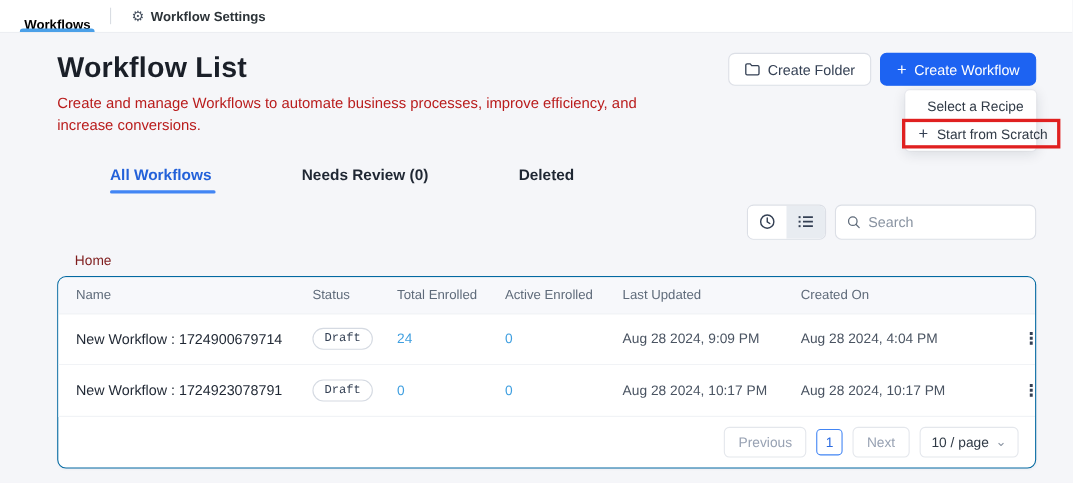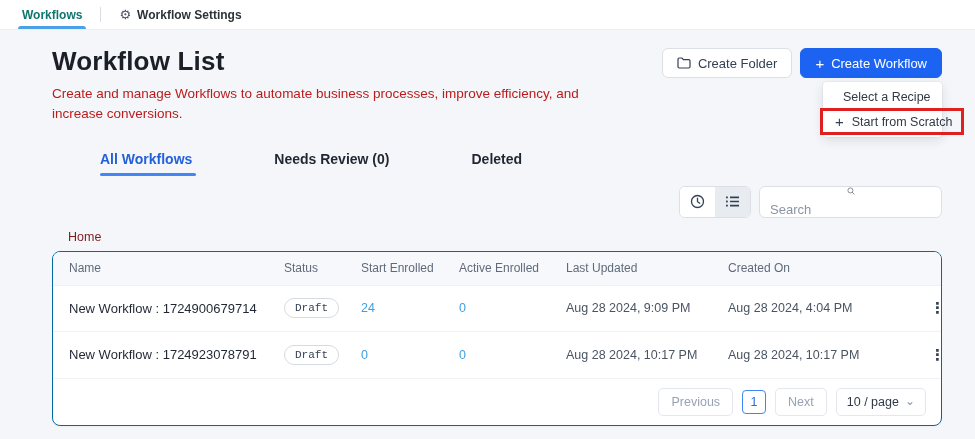--- a/index.html
+++ b/index.html
@@ -14,21 +14,21 @@
   
   .topnav {
     height: 30px; background: #fff; border-bottom: 1px solid #eceef2;
     display: flex; align-items: stretch; padding-left: 10px;
   }
   .topnav-item {
     display: flex; align-items: center; gap: 6px;
     padding: 0 12px; font-size: 12px; font-weight: 600; color: #2c3338;
     position: relative; cursor: pointer;
   }
-  .topnav-item.active { color: #0f766e; }
+  .topnav-item.active { color: #000000; align-items: flex-end; }
   .topnav-item.active::after {
     content: ""; position: absolute; left: 8px; right: 8px; bottom: 0;
     height: 3px; background: #4ba0e8; border-radius: 3px 3px 0 0;
   }
   .topnav-sep { width: 1px; background: #d9dde3; margin: 7px 6px; }
   .gear-glyph { font-size: 13px; color: #4a5462; line-height: 1; }
 
   
   .content { padding: 16px 33px 0 52px; }
 
@@ -73,21 +73,21 @@
 
   
   .toolbar { display: flex; justify-content: flex-end; align-items: center; gap: 8px; margin-top: 10px; }
   .view-toggle {
     display: flex; border: 1px solid #dcdfe6; border-radius: 6px; overflow: hidden; background: #fff; height: 32px;
   }
   .view-toggle-btn { width: 35px; display: flex; align-items: center; justify-content: center; cursor: pointer; background: #fff; }
   .view-toggle-btn.selected { background: #e8ecf1; }
   .search-box {
     display: flex; align-items: center; gap: 7px; width: 183px; height: 32px;
-    background: #fff; border: 1px solid #dcdfe6; border-radius: 6px; padding: 0 10px; flex-direction: column;
+    background: #fff; border: 1px solid #dcdfe6; border-radius: 6px; padding: 0 10px;
   }
   .search-box input {
     border: none; outline: none; width: 100%; font-size: 13px; color: #303a46; background: transparent;
     font-family: "Liberation Sans", "DejaVu Sans", sans-serif;
   }
   .search-box input::placeholder { color: #8a94a2; }
   .filters-btn {
     display: flex; align-items: center; gap: 7px; height: 32px; padding: 0 13px;
     background: #fff; border: 1px solid #dcdfe6; border-radius: 6px;
     font-size: 13px; color: #344054; cursor: pointer;
@@ -219,21 +219,21 @@
 
   </div>
 
   <div class="breadcrumb">Home</div>
 
   <div class="card">
 
     <div class="tgrid thead">
       <div class="th">Name</div>
       <div class="th">Status</div>
-      <div class="th">Start Enrolled</div>
+      <div class="th">Total Enrolled</div>
       <div class="th">Active Enrolled</div>
       <div class="th">Last Updated</div>
       <div class="th">Created On</div>
       <div class="th"></div>
     </div>
 
     <div class="tgrid trow">
       <div class="td td-name">New Workflow : 1724900679714</div>
       <div class="td">
         <span class="badge">Draft</span>

